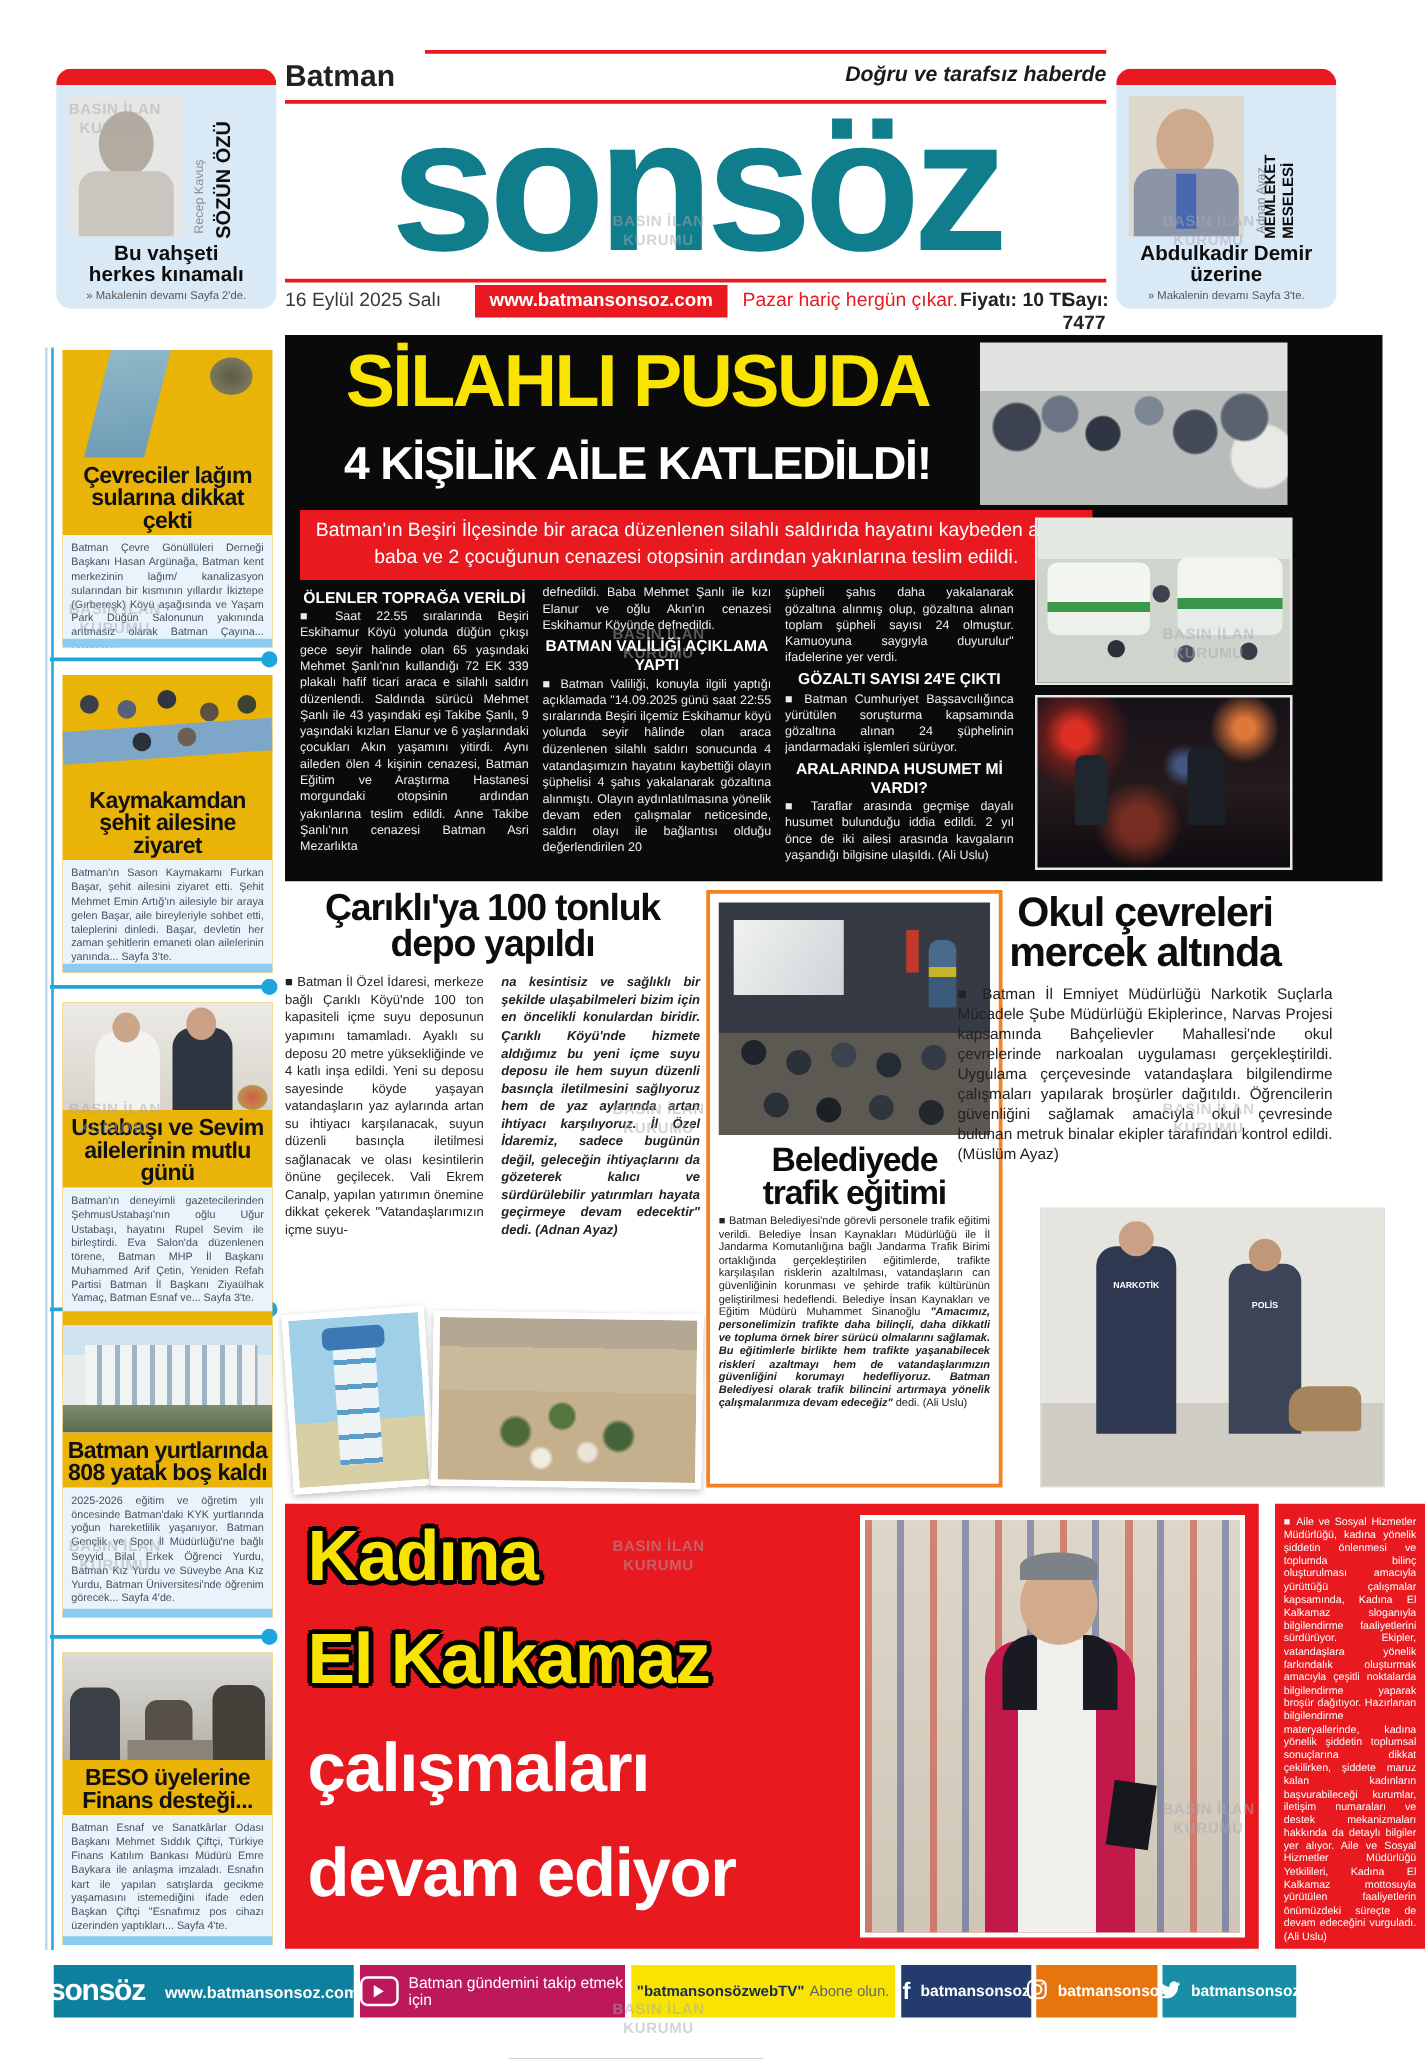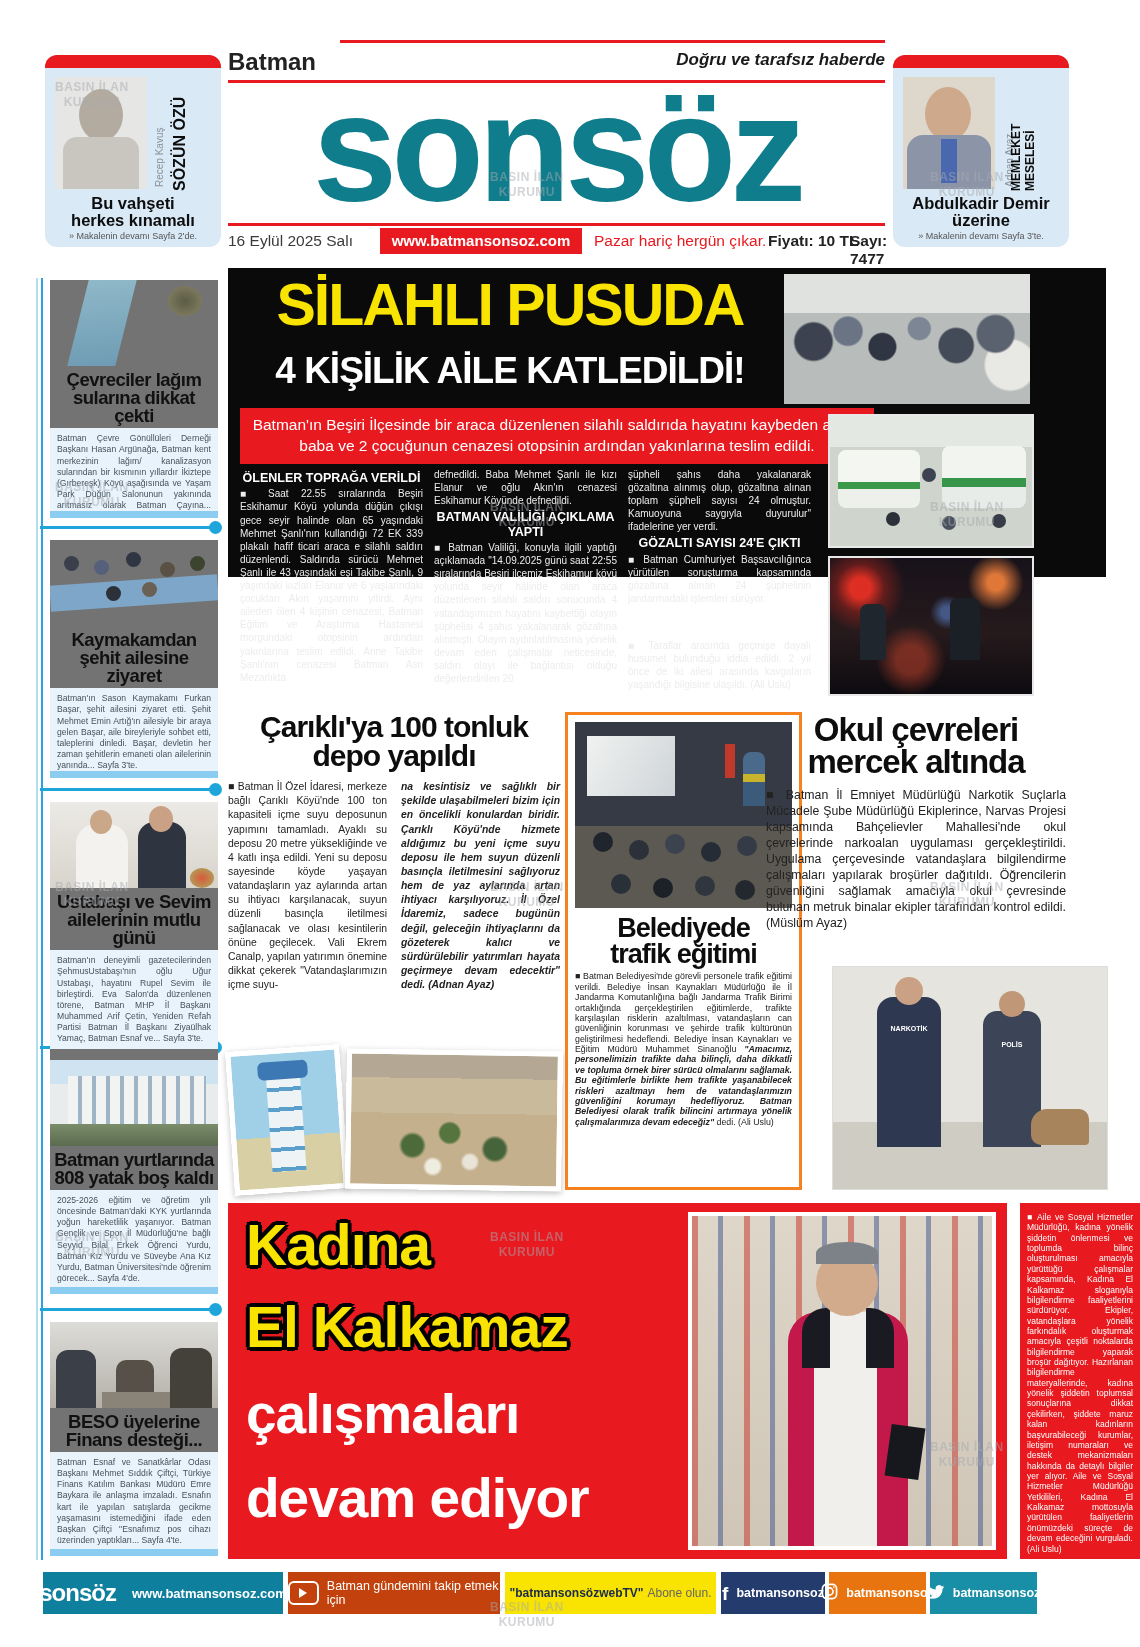--- a/index.html
+++ b/index.html
@@ -39,29 +39,29 @@
   .ccard .ctitle{position:absolute;left:4px;top:140px;width:168px;text-align:center;
                  font-size:16.5px;line-height:1.05;font-weight:800;color:#0d0d0d;}
   .ccard .cmore{position:absolute;left:4px;top:176px;width:168px;text-align:center;font-size:9px;color:#555;}
   .head-ball{border-radius:50%;}
 
   
   .sline-v{position:absolute;background:#2aa3dc;width:2px;}
   .sline-v2{position:absolute;background:#b5ddf2;width:2px;}
   .connector{position:absolute;left:40px;width:176px;height:3px;background:#1ea6dc;}
   .connector i{right:-6px;top:-5px;width:13px;height:13px;border-radius:50%;background:#1ea6dc;}
-  .scard{position:absolute;left:50px;width:168px;background:#737373;overflow:hidden;}
+  .scard{position:absolute;left:50px;width:168px;background:#eab308;overflow:hidden;}
   .scard .sphoto{position:relative;width:168px;height:86px;overflow:hidden;}
   .scard .stitle{padding:5px 2px 3px;text-align:center;font-size:18.5px;line-height:.98;
                  font-weight:800;color:#111;letter-spacing:-.5px;}
   .scard .stext{background:#e9f3fb;padding:5px 7px;font-size:8.6px;line-height:1.29;color:#44515c;}
   .scard .sbar{position:absolute;left:0;bottom:0;width:100%;height:7px;background:#8bcdf0;}
 
   
-  #lead{left:228px;top:268px;width:878px;height:309px;background:#0a0a0a;}
+  #lead{left:228px;top:268px;width:878px;height:437px;background:#0a0a0a;}
   #lead-h1{left:6px;top:8px;width:552px;text-align:center;font-size:59px;line-height:1;
            font-weight:800;color:#f8e400;letter-spacing:-2px;}
   #lead-h2{left:6px;top:84px;width:552px;text-align:center;font-size:37px;line-height:1;
            font-weight:800;color:#fff;letter-spacing:-1px;}
   #lead-sub{left:12px;top:140px;width:614px;background:#e8191f;color:#fff;text-align:center;
             font-size:15.5px;line-height:1.35;padding:7px 10px;}
   .lcol{position:absolute;top:200px;width:183px;height:230px;overflow:hidden;}
   .lead-h{font-weight:700;font-size:12.5px;line-height:1.15;text-align:center;color:#fff;margin:3px 0 2px;}
   .lead-p{font-size:10px;line-height:1.31;color:#ededed;text-align:justify;margin:0;}
   .lphoto{position:absolute;overflow:hidden;}
@@ -98,21 +98,21 @@
   #kadina-col{left:1020px;top:1203px;width:120px;height:356px;background:#e8191f;box-sizing:border-box;
               padding:9px 7px;font-size:8.5px;line-height:1.22;color:#fff;}
 
   
   .fbox{position:absolute;top:1572px;height:42px;display:flex;align-items:center;justify-content:center;
         color:#fff;font-weight:700;gap:8px;}
   #f-son{left:43px;width:240px;background:#0f7f9e;}
   #f-son .flogo{font-size:24px;letter-spacing:-1px;}
   #f-son .fsep{width:1px;height:24px;background:rgba(255,255,255,.7);}
   #f-son .furl{font-size:13px;}
-  #f-yt{left:288px;width:212px;background:#c2410c;font-weight:400;font-size:12.5px;}
+  #f-yt{left:288px;width:212px;background:#be185d;font-weight:400;font-size:12.5px;}
   .playic{width:30px;height:20px;border:2px solid #fff;border-radius:6px;display:flex;align-items:center;justify-content:center;}
   .playic i{position:static;width:0;height:0;border-left:8px solid #fff;border-top:5px solid transparent;border-bottom:5px solid transparent;}
   #f-web{left:505px;width:211px;background:#f8e400;font-size:12px;gap:4px;}
   #f-web .w1{color:#1a2a4a;font-weight:800;}
   #f-web .w2{color:#666;font-weight:400;}
   #f-fb{left:721px;width:104px;background:#233b6d;font-size:12.5px;}
   #f-ig{left:829px;width:97px;background:#e87410;font-size:12.5px;}
   #f-tw{left:930px;width:107px;background:#188fa6;font-size:12.5px;}
   .fico{font-size:19px;font-weight:800;line-height:1;}
 

